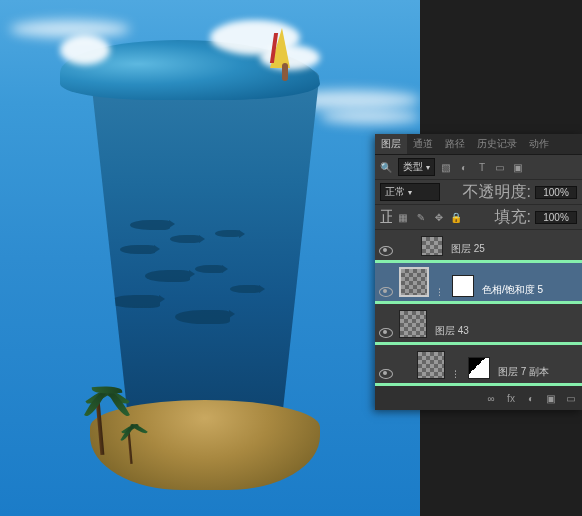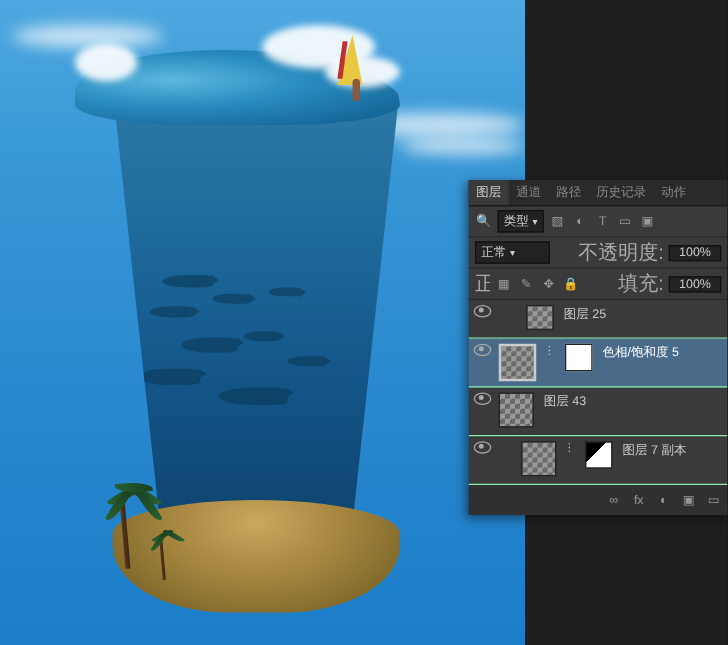--- a/index.html
+++ b/index.html
@@ -121,21 +121,21 @@
     border-radius: 3px;
   }
   .dark-area {
     position: absolute;
     left: 420px; top: 0;
     width: 162px; height: 516px;
     background: #1f1f1f;
   }
   .panel {
     position: absolute;
-    left: 375px; top: 144px;
+    left: 375px; top: 134px;
     width: 207px;
     background: #3a3a3a;
     color: #c8c8c8;
     box-shadow: -2px 2px 8px rgba(0,0,0,0.5);
   }
   .tabs {
     display: flex;
     background: #2a2a2a;
     border-bottom: 1px solid #1a1a1a;
     height: 20px;
@@ -176,24 +176,24 @@
   }
   .icon-sm {
     width: 14px; height: 14px;
     display: inline-flex;
     align-items: center; justify-content: center;
     font-size: 10px;
     color: #999;
   }
   .layer {
     display: flex;
-    align-items: flex-start;
+    align-items: flex-end;
     padding: 4px 2px;
     gap: 4px;
-    border-bottom: 1px solid #86efac;
+    border-bottom: 3px solid #86efac;
     height: 30px;
   }
   .layer.selected {
     background: #4a6a8a;
   }
   .vis-col {
     width: 18px;
     display: flex; justify-content: center;
   }
   .eye {

